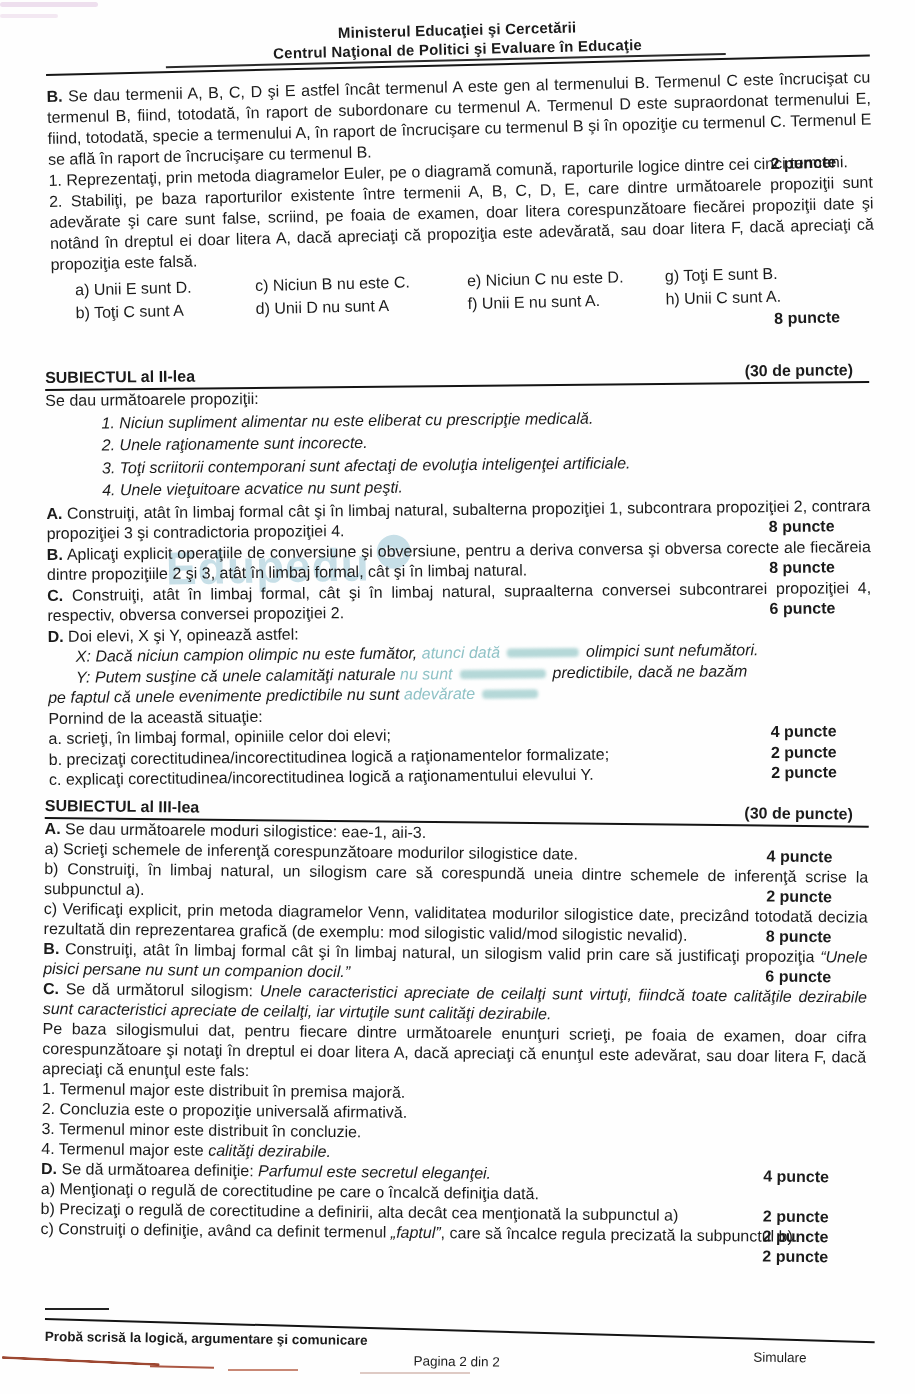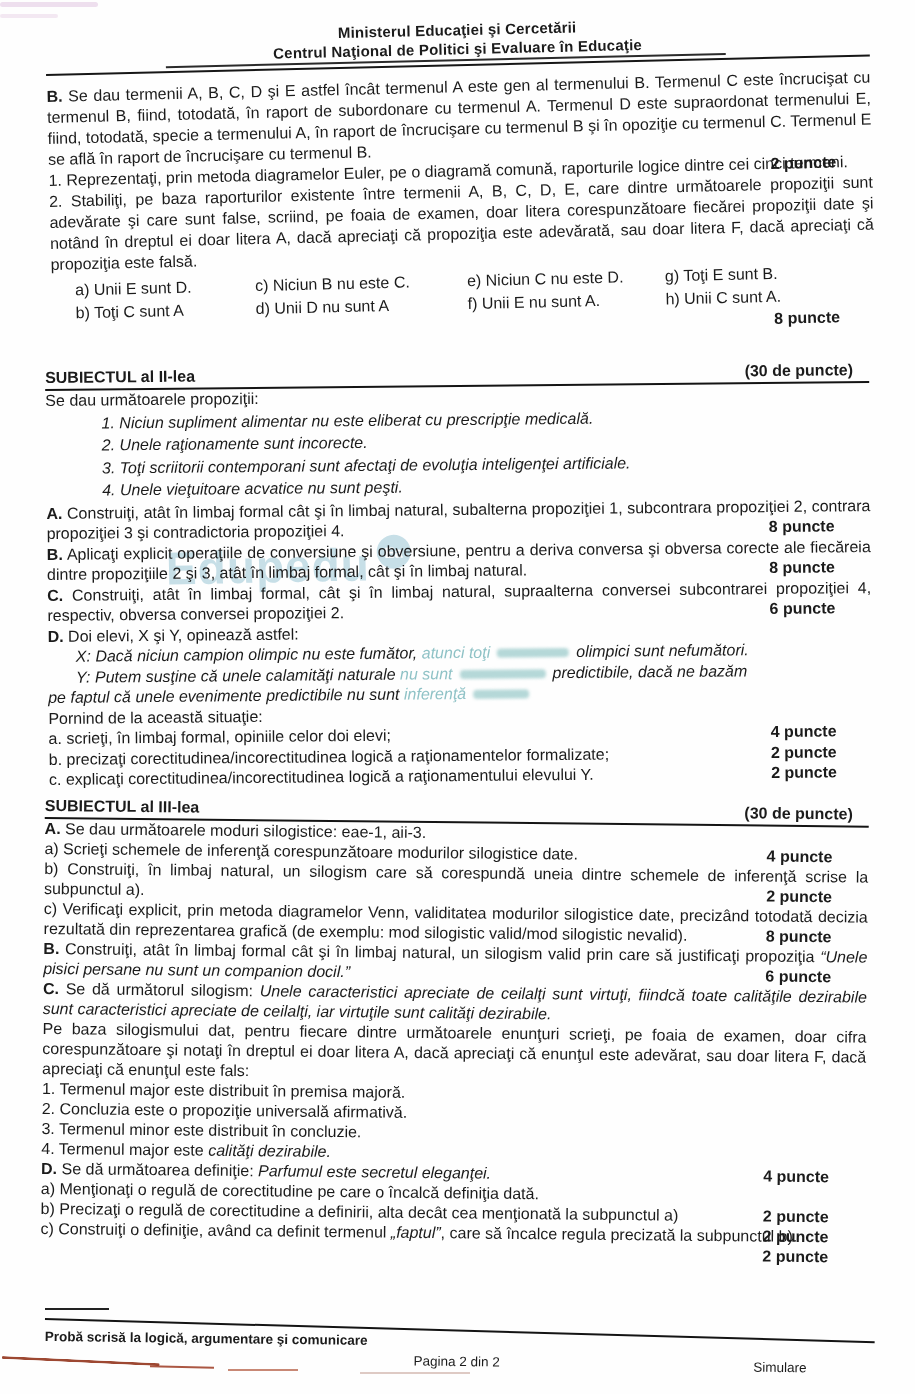--- a/index.html
+++ b/index.html
@@ -31,21 +31,21 @@
   .wm{position:absolute;left:166px;top:543px;display:flex;align-items:flex-start;gap:7px;
       transform:rotate(-1.2deg);opacity:.6;pointer-events:none;z-index:0}
   .wm-text{font-size:46px;font-weight:700;color:#a4cbd9;letter-spacing:1px;line-height:46px}
   .wm-badge{width:34px;height:34px;border-radius:50%;background:#a4cbd9;color:#fff;font-weight:700;
             font-size:15px;display:flex;align-items:center;justify-content:center;margin-top:-6px}
   .seg,.footerwrap,.frule{z-index:1}
   .footerwrap{position:absolute;left:45px;top:1328px;width:824px;transform:rotate(0.7deg);
               transform-origin:0 0;font-size:13.5px;line-height:17px}
   .f-left{font-weight:700}
   .f-center{position:absolute;left:0;right:0;top:20px;text-align:center}
-  .f-right{position:absolute;right:62px;top:22px}
+  .f-right{position:absolute;right:62px;top:12px}
   .frule{position:absolute;left:45px;top:1318px;width:830px;border-top:2.6px solid #141414;
          transform:rotate(1.6deg);transform-origin:0 0}
   .frule-stub{position:absolute;left:45px;top:1308px;width:64px;border-top:2.5px solid #222}
   .art{position:absolute;pointer-events:none}
   .pink1{left:0;top:2px;width:98px;height:5px;background:#ead7ea;opacity:.8;border-radius:3px}
   .pink2{left:0;top:14px;width:58px;height:4px;background:#f0e2ef;opacity:.8;border-radius:3px}
   .red1{left:2px;top:1356px;width:158px;border-top:3px solid #93351d;transform:rotate(2.6deg);
         transform-origin:0 0;opacity:.9;border-radius:2px}
   .red2{left:150px;top:1366px;width:64px;border-top:2.5px solid #9c3a22;transform:rotate(1.4deg);opacity:.85}
   .red3{left:228px;top:1369px;width:70px;border-top:2px solid #b0553a;opacity:.7}
@@ -126,27 +126,27 @@
       <b>C.</b>
       <span>Construiţi, atât în limbaj formal, cât şi în limbaj natural, supraalterna conversei subcontrarei propoziţiei 4, respectiv, obversa conversei propoziţiei 2.</span>
       <span class="pts">6 puncte</span>
     </p>
 
     <div>
       <b>D.</b>
       <span>Doi elevi, X şi Y, opinează astfel:</span>
     </div>
     <div class="indent it">
-      <span>X: Dacă niciun campion olimpic nu este fumător, </span><span class="faded">atunci toţi</span><span class="smudge w2"></span><span>olimpici sunt nefumători.</span>
+      <span>X: Dacă niciun campion olimpic nu este fumător, </span><span class="faded">atunci dată</span><span class="smudge w2"></span><span>olimpici sunt nefumători.</span>
     </div>
     <div class="indent it">
       <span>Y: Putem susţine că unele calamităţi naturale </span><span class="faded">nu sunt</span><span class="smudge w1"></span><span>predictibile, dacă ne bazăm</span>
     </div>
     <div class="it">
-      <span>pe faptul că unele evenimente predictibile nu sunt </span><span class="faded">inferenţă</span><span class="smudge w3"></span>
+      <span>pe faptul că unele evenimente predictibile nu sunt </span><span class="faded">adevărate</span><span class="smudge w3"></span>
     </div>
     <div>Pornind de la această situaţie:</div>
 
     <div class="rel">
       <span>a. scrieţi, în limbaj formal, opiniile celor doi elevi;</span>
       <span class="pts">4 puncte</span>
     </div>
     <div class="rel">
       <span>b. precizaţi corectitudinea/incorectitudinea logică a raţionamentelor formalizate;</span>
       <span class="pts">2 puncte</span>

